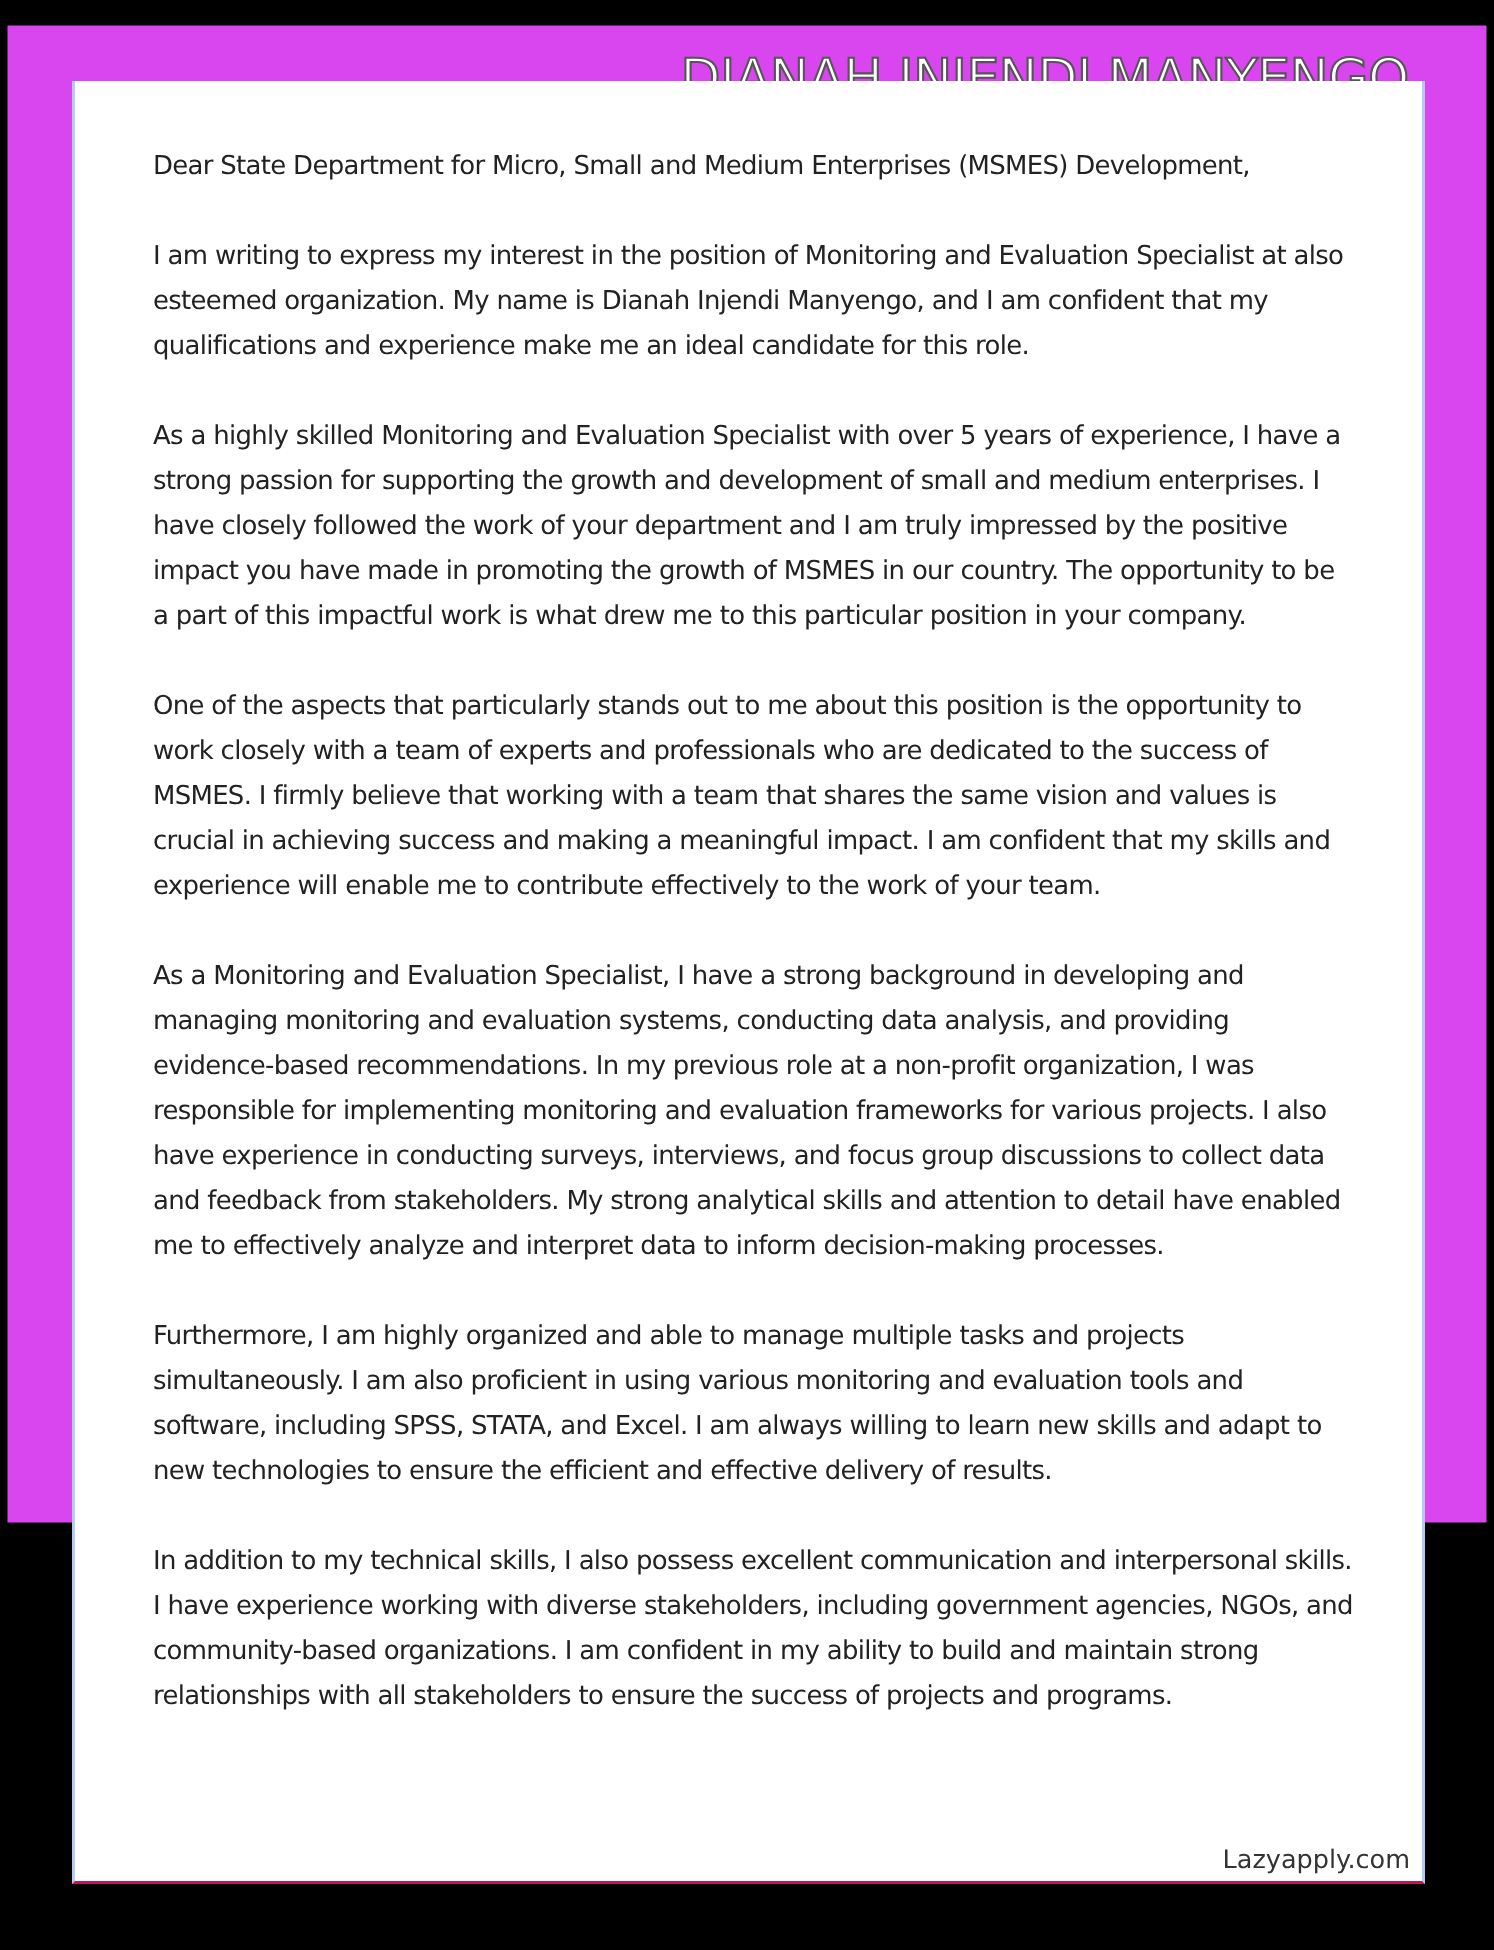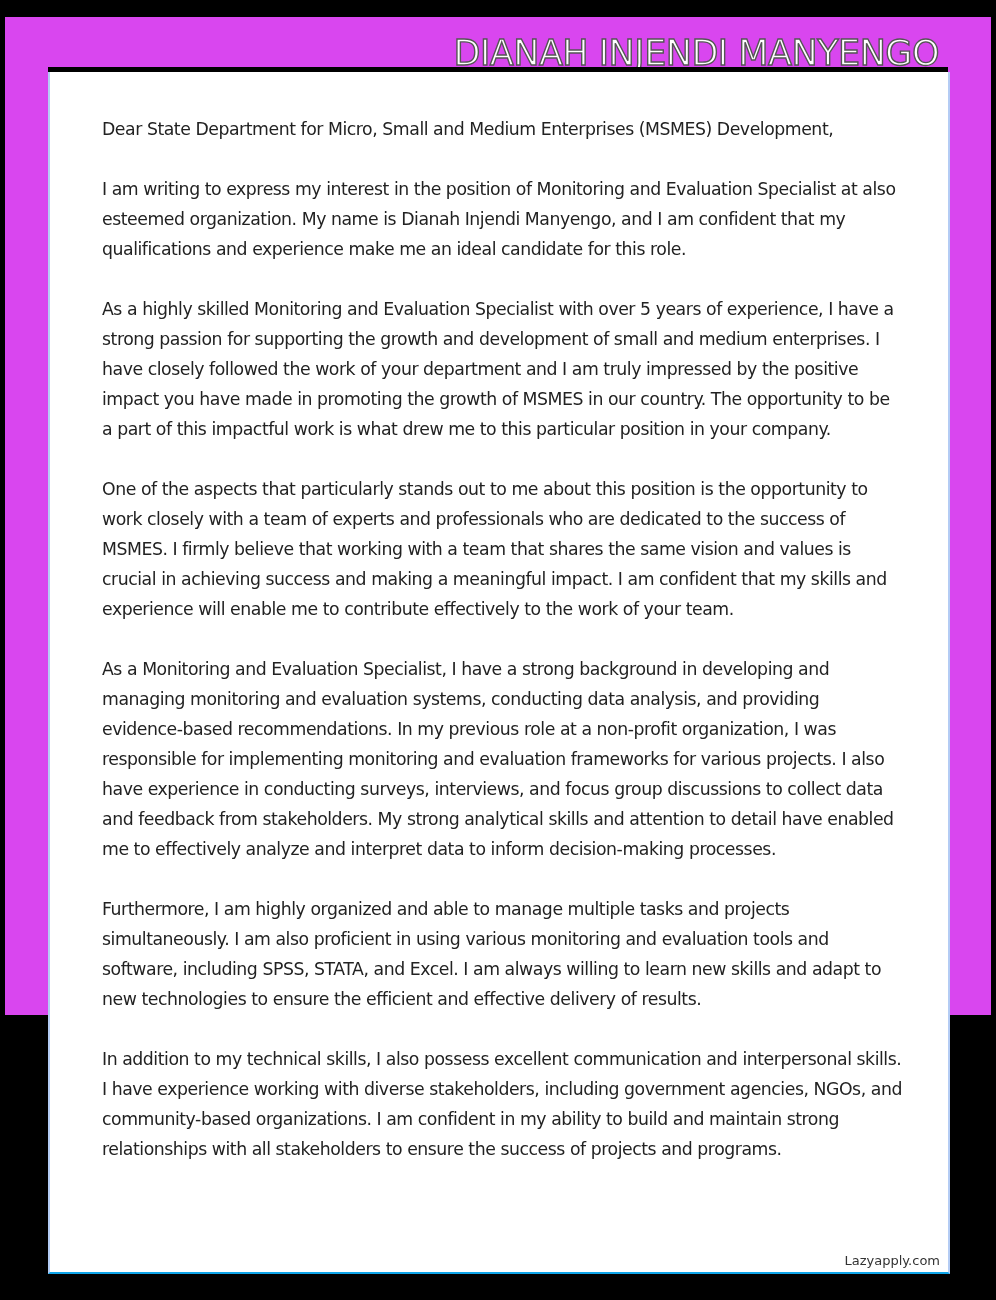--- a/index.html
+++ b/index.html
@@ -31,44 +31,44 @@
     white-space: nowrap;
   }
   .header-rule {
     position: absolute;
     left: 43px; top: 50px;
     width: 900px; height: 5px;
     background: #000;
   }
   .letter-card {
     position: absolute;
-    left: 43px; top: 55px;
+    left: 43px; top: 37px;
     width: 898px; height: 1200px;
     background: #fff;
     border-left: 2px solid #b4ccf4;
     border-right: 2px solid #b4ccf4;
-    border-bottom: 2px solid #0ea5e9;
+    border-bottom: 2px solid #be185d;
     overflow: hidden;
   }
   .letter-body {
     position: absolute;
     left: 52px; top: 42px;
     width: 800px;
     font-family: "DejaVu Sans", sans-serif;
     font-size: 17.3px;
     line-height: 30px;
     color: #222;
     letter-spacing: -0.45px;
   }
   .letter-body p { margin: 0 0 30px 0; }
   .watermark {
     position: absolute;
     right: 6px; bottom: 4px;
     font-family: "DejaVu Sans", sans-serif;
-    font-size: 13px;
+    font-size: 17px;
     color: #333;
     background: #fff;
     padding: 0 2px;
   }
 </style>
 </head>
 <body>
 
 <div class="page-frame">
   <h1 class="name-heading">DIANAH INJENDI MANYENGO</h1>

